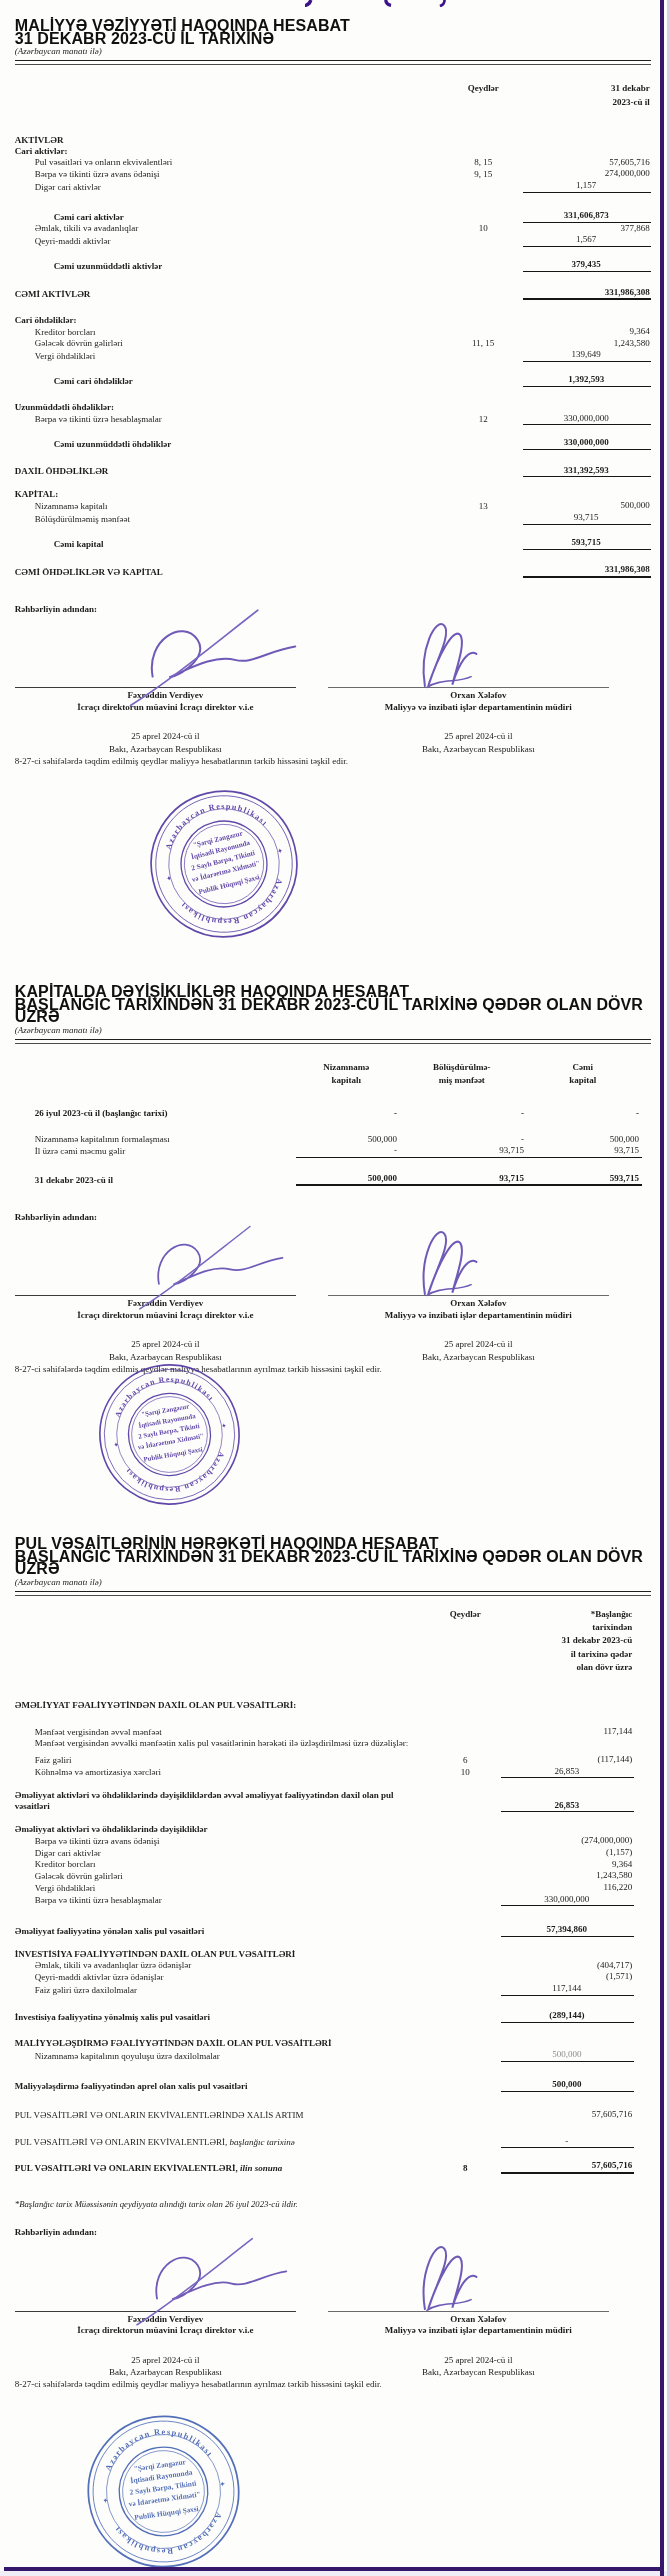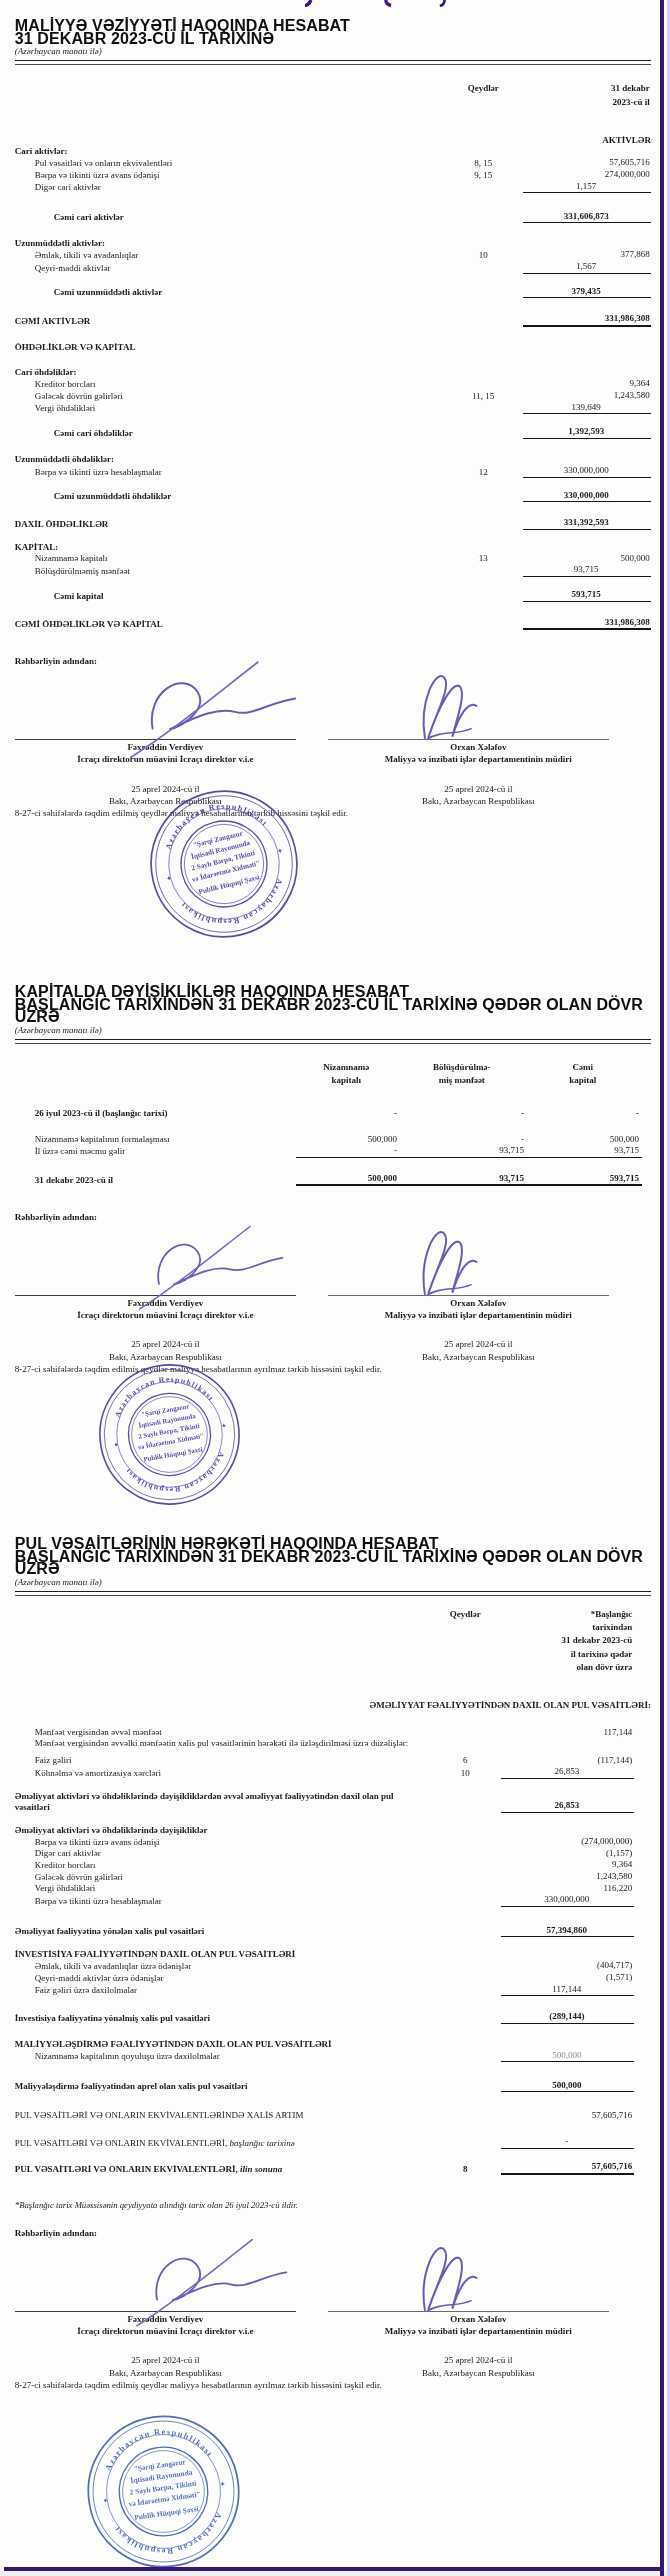--- a/index.html
+++ b/index.html
@@ -24,21 +24,21 @@
   .vl{width:127px;text-align:right;flex:none;padding:0 1.3px 0.7px 0;}
   #sec3 .nt{width:72px;} #sec3 .vl{width:131px;margin-right:17.4px;}
   .b{font-weight:bold;}
   .ind .lbl{padding-left:20px;}
   .ind2 .lbl{padding-left:39px;}
   .ul{border-bottom:1.3px solid #161616;text-align:center;}
   .dul{border-bottom:2.7px double #161616;}
   .faint{color:#8f8f8f;}
   .it{font-style:italic;}
   .g8{margin-top:5.4px;}.g18{margin-top:12px;}.g22{margin-top:14.8px;}
-  .g26{margin-top:17.4px;}.g30{margin-top:20px;}.g38{margin-top:25.5px;flex-direction:column;}
+  .g26{margin-top:17.4px;}.g30{margin-top:20px;}.g38{margin-top:25.5px;}
   
   .colhead{display:flex;align-items:flex-start;font-weight:bold;font-size:9px;line-height:13.4px;}
   .colhead .vl{padding-bottom:0;}
   
   .eq-row{display:flex;align-items:flex-end;font-size:9px;line-height:11.4px;}
   .eq-lbl{flex:1;margin-left:20px;}
   .eqc{width:104px;text-align:right;flex:none;padding-right:2.7px;box-sizing:border-box;}
   .eqc2{width:127px;} .eqc3{width:115px;margin-right:9.4px;}
   .eq-head{display:flex;font-weight:bold;font-size:9px;line-height:13.4px;text-align:center;}
   .eq-head .eqc{text-align:center;}
@@ -106,49 +106,39 @@
     <div class="row ind">
         <span class="lbl">Digər cari aktivlər</span>
         <span class="nt"></span>
         <span class="vl ul">1,157</span>
       </div>
     <div class="row b ind2 g26">
         <span class="lbl">Cəmi cari aktivlər</span>
         <span class="nt"></span>
         <span class="vl ul">331,606,873</span>
       </div>
-    <div class="row b g22">
-        <span class="lbl">Uzunmüddətli aktivlər:</span>
-        <span class="nt"></span>
-        <span class="vl"></span>
-      </div>
     <div class="row ind">
         <span class="lbl">Əmlak, tikili və avadanlıqlar</span>
         <span class="nt">10</span>
         <span class="vl">377,868</span>
       </div>
     <div class="row ind">
         <span class="lbl">Qeyri-maddi aktivlər</span>
         <span class="nt"></span>
         <span class="vl ul">1,567</span>
       </div>
     <div class="row b ind2 g18">
         <span class="lbl">Cəmi uzunmüddətli aktivlər</span>
         <span class="nt"></span>
         <span class="vl ul">379,435</span>
       </div>
     <div class="row b g22">
         <span class="lbl">CƏMİ AKTİVLƏR</span>
         <span class="nt"></span>
         <span class="vl dul">331,986,308</span>
-      </div>
-    <div class="row b g22">
-        <span class="lbl">ÖHDƏLİKLƏR VƏ KAPİTAL</span>
-        <span class="nt"></span>
-        <span class="vl"></span>
       </div>
     <div class="row b g22">
         <span class="lbl">Cari öhdəliklər:</span>
         <span class="nt"></span>
         <span class="vl"></span>
       </div>
     <div class="row ind">
         <span class="lbl">Kreditor borcları</span>
         <span class="nt"></span>
         <span class="vl">9,364</span>

